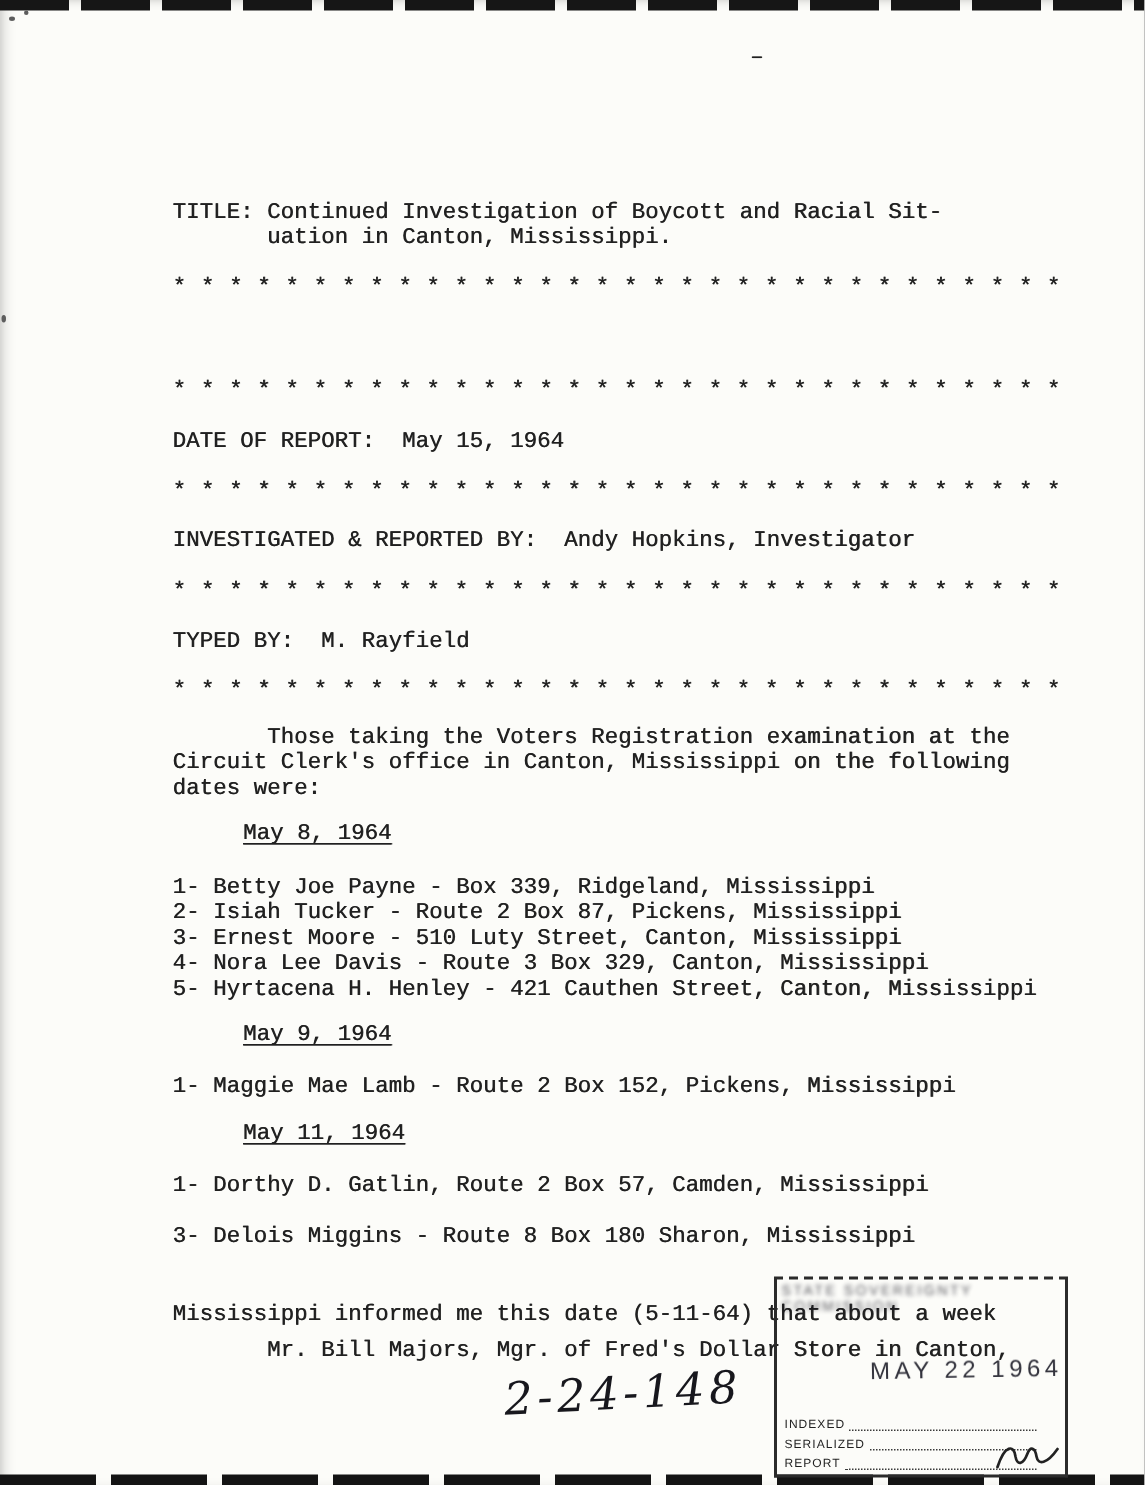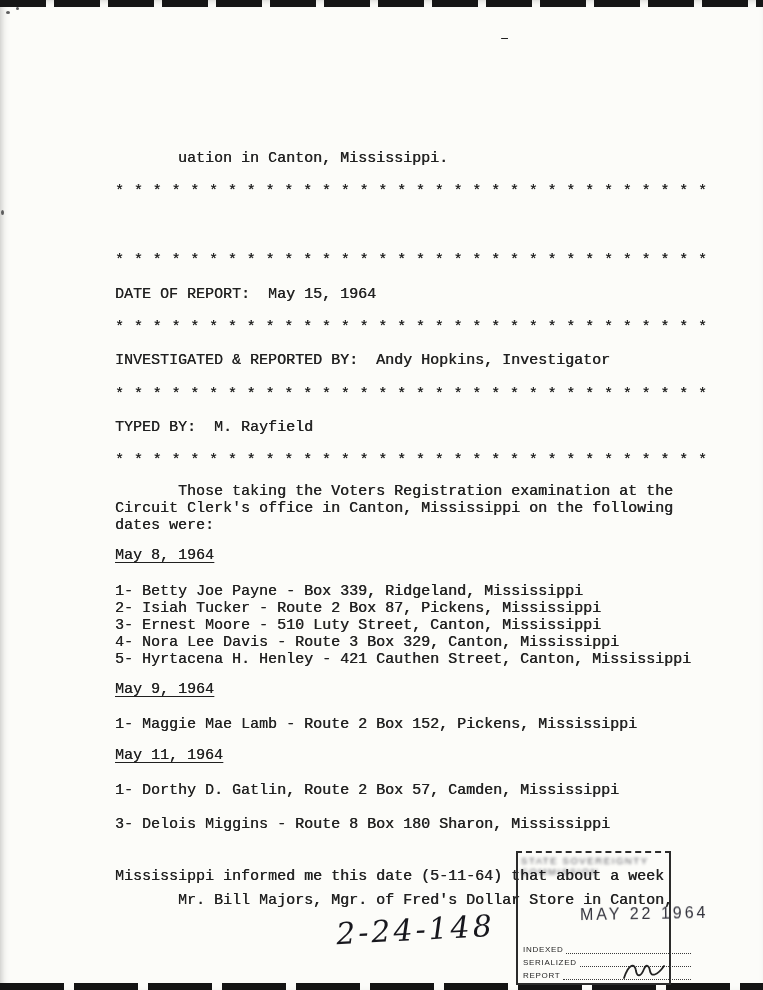--- a/index.html
+++ b/index.html
@@ -10,21 +10,21 @@
     box-shadow: inset 6px 0 10px -6px rgba(0,0,0,.28), inset 0 4px 8px -5px rgba(0,0,0,.22);
     font-family:"Liberation Mono","DejaVu Sans Mono",monospace;
     color:#202020;
   }
   .typed {
     position:absolute; left:115px;
     font-size:15px; line-height:17px; white-space:pre;
     text-shadow: 0.35px 0 0 rgba(25,25,25,.85);
   }
   .sep { letter-spacing:0.4px; }
-  .date-heading { text-decoration:underline; text-underline-offset:2.5px; text-decoration-thickness:1.2px; }
+  .date-heading { text-decoration:underline; text-underline-offset:2.5px; text-decoration-thickness:1.2px;margin-left:47px; }
   .top-dash { left:500px; top:30px; }
 
   .scan-edge { position:absolute; left:0; width:763px; }
   .scan-edge.top { top:0; height:7px;
     background: repeating-linear-gradient(90deg,#161616 0 46px, rgba(0,0,0,0) 46px 54px);
   }
   .scan-edge.bottom { top:983px; height:7px;
     background: repeating-linear-gradient(90deg,#141414 0 64px, rgba(0,0,0,0) 64px 74px);
   }
   .speck { position:absolute; background:#5d5d5d; border-radius:50%; }
@@ -33,21 +33,21 @@
   .s3 { left:1px; top:210px; width:3px; height:5px; }
 
   .handwritten {
     position:absolute; left:336px; top:912px;
     font-family:"DejaVu Serif","Liberation Serif",serif;
     font-style:italic; font-size:30px; letter-spacing:3px;
     color:#17171d; transform:rotate(-3deg);
   }
 
   .stamp-box {
-    position:absolute; left:516px; top:851px; width:155px; height:134px;
+    position:absolute; left:516px; top:851px; width:196px; height:134px;
     border:2px solid #2b2b2b; border-top:2px dashed #2b2b2b;
   }
   .stamp-smudge {
     position:absolute; left:3px; top:2px; width:186px;
     font-family:"Liberation Sans",sans-serif;
     font-size:9.5px; line-height:11px; letter-spacing:1.6px;
     color:#14141f; filter:blur(1.4px); opacity:.72;
   }
   .stamp-date {
     position:absolute; left:62px; top:52px;
@@ -70,20 +70,21 @@
 <div class="page">
 
   <div class="scan-edge top"></div>
   <div class="scan-edge bottom"></div>
   <div class="speck s1"></div>
   <div class="speck s2"></div>
   <div class="speck s3"></div>
 
   <div class="typed top-dash">–</div>
 
+  <div class="typed" style="top:133px">TITLE: Continued Investigation of Boycott and Racial Sit-</div>
   <div class="typed" style="top:150px">       uation in Canton, Mississippi.</div>
 
   <div class="typed sep" style="top:183px">* * * * * * * * * * * * * * * * * * * * * * * * * * * * * * * *</div>
 
 
   <div class="typed sep" style="top:252px">* * * * * * * * * * * * * * * * * * * * * * * * * * * * * * * *</div>
 
   <div class="typed" style="top:286px">DATE OF REPORT:  May 15, 1964</div>
 
   <div class="typed sep" style="top:319px">* * * * * * * * * * * * * * * * * * * * * * * * * * * * * * * *</div>

